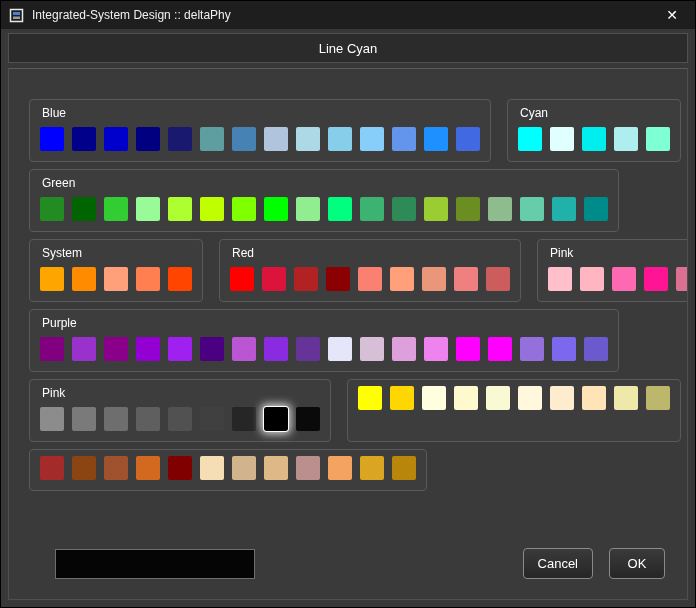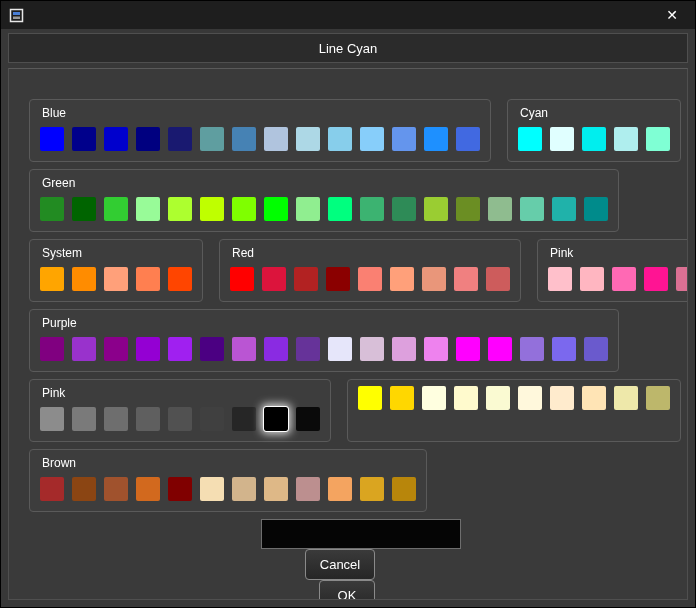--- a/index.html
+++ b/index.html
@@ -73,21 +73,20 @@
   }
   .swatch.selected {
     outline: 1px solid #ffffff;
     box-shadow: 0 0 9px 3px rgba(255,255,255,0.8);
   }
   
   .footer {
     margin-top: auto;
     display: flex; align-items: center;
     padding-bottom: 4px;
-    flex-direction: column;
   }
   .color-preview {
     width: 200px; height: 30px;
     margin-left: 26px;
     background: #050505;
     border: 1px solid #6e6e6e;
   }
   .footer-spacer { flex: 1; }
   .dlg-btn {
     height: 31px;
@@ -106,20 +105,21 @@
 <body>
 
 <div class="window">
 
   <div class="titlebar">
     <svg class="app-icon" viewBox="0 0 15 15">
       <rect x="1.5" y="1.5" width="12" height="12" fill="none" stroke="#e8e8e8" stroke-width="1.5"></rect>
       <rect x="4" y="4" width="7" height="3" fill="#4a7fd6"></rect>
       <rect x="4" y="8.5" width="7" height="2.5" fill="#9a9a9a"></rect>
     </svg>
+    <span class="title-text">Integrated-System Design :: deltaPhy</span>
     <span class="titlebar-spacer"></span>
     <button class="close-btn">✕</button>
   </div>
 
   <div class="header-bar">
     <span>Line Cyan</span>
   </div>
 
   <div class="content">
 
@@ -265,21 +265,20 @@
             <div class="swatch" title="#FFF8DC" style="background: rgb(255, 248, 220);"></div>
             <div class="swatch" title="#FFEBCD" style="background: rgb(255, 235, 205);"></div>
             <div class="swatch" title="#FFE4B5" style="background: rgb(255, 228, 181);"></div>
             <div class="swatch" title="#EEE8AA" style="background: rgb(238, 232, 170);"></div>
             <div class="swatch" title="#BDB76B" style="background: rgb(189, 183, 107);"></div>
           </div>
         </div>
       </div>
     <div class="group-row">
         <div class="group-box">
-          <div class="group-label">Brown</div>
           <div class="swatches">
             <div class="swatch" title="#A52A2A" style="background: rgb(165, 42, 42);"></div>
             <div class="swatch" title="#8B4513" style="background: rgb(139, 69, 19);"></div>
             <div class="swatch" title="#A0522D" style="background: rgb(160, 82, 45);"></div>
             <div class="swatch" title="#D2691E" style="background: rgb(210, 105, 30);"></div>
             <div class="swatch" title="#800000" style="background: rgb(128, 0, 0);"></div>
             <div class="swatch" title="#F5DEB3" style="background: rgb(245, 222, 179);"></div>
             <div class="swatch" title="#D2B48C" style="background: rgb(210, 180, 140);"></div>
             <div class="swatch" title="#DEB887" style="background: rgb(222, 184, 135);"></div>
             <div class="swatch" title="#BC8F8F" style="background: rgb(188, 143, 143);"></div>

